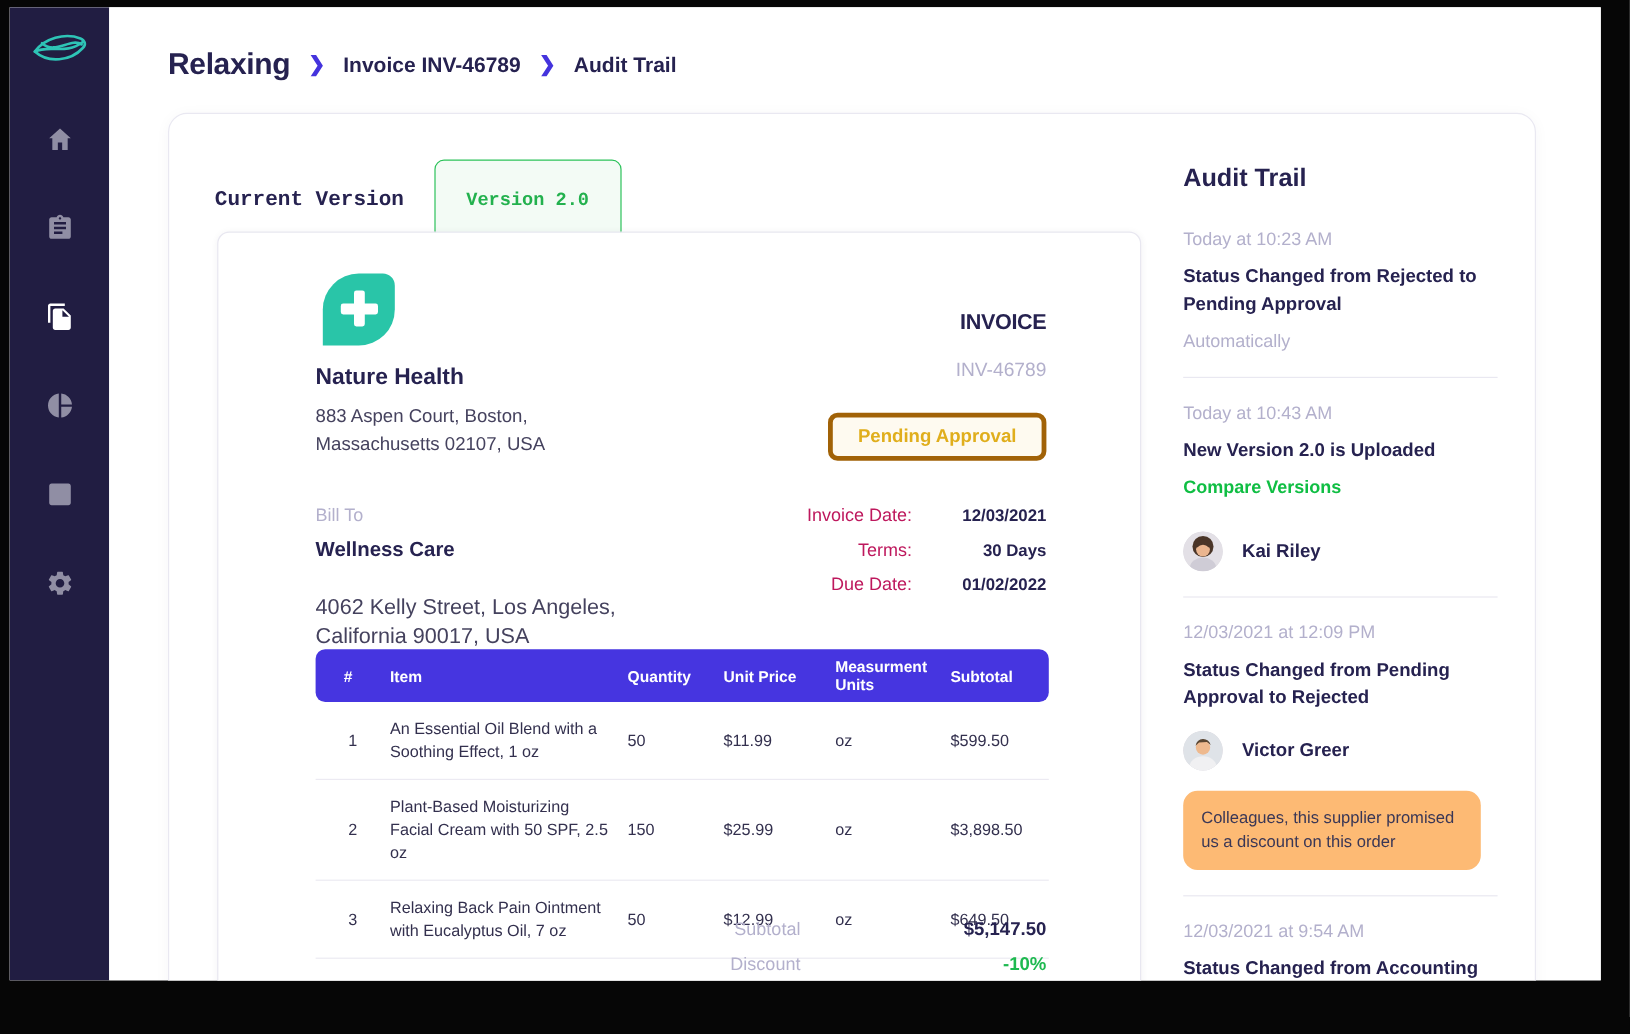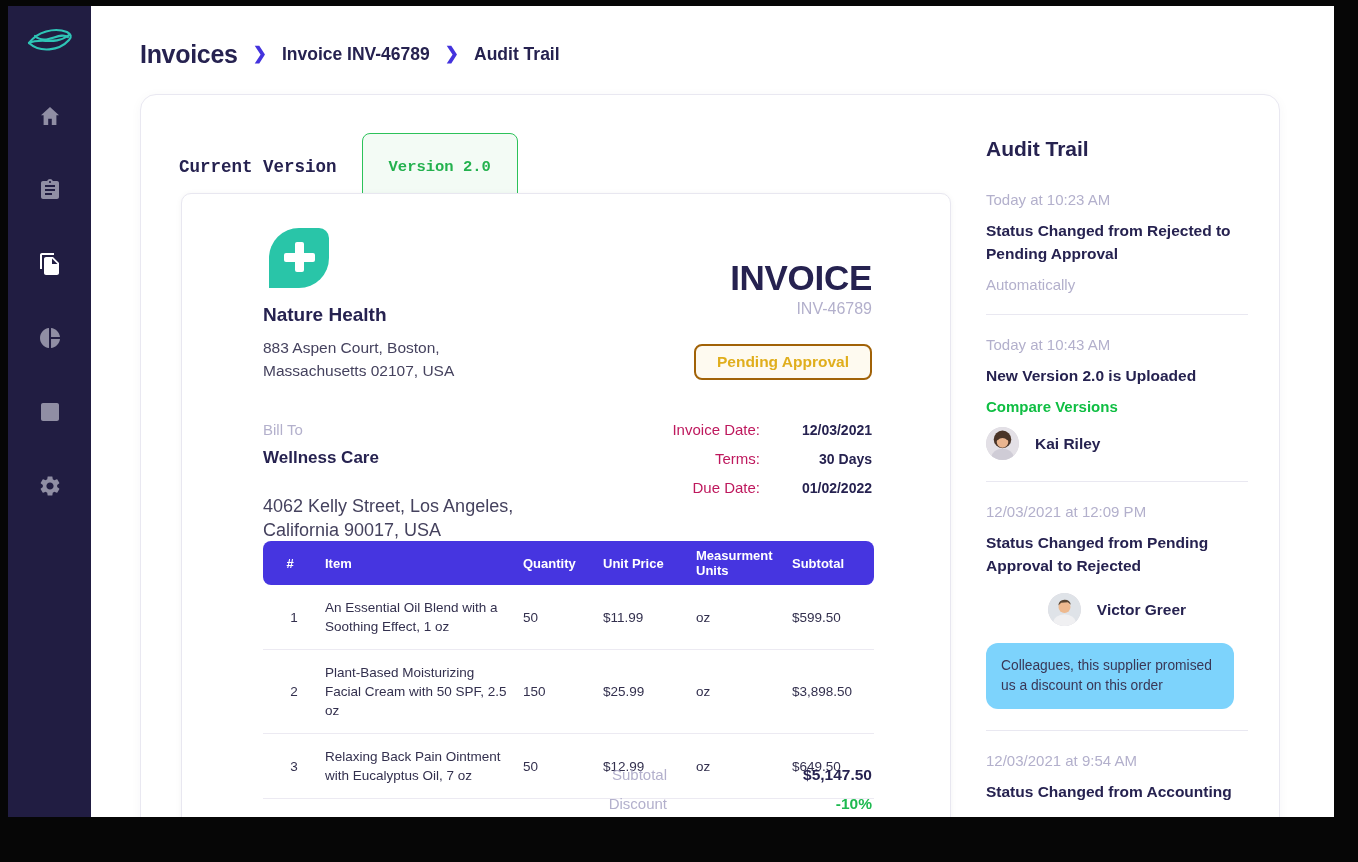--- a/index.html
+++ b/index.html
@@ -39,26 +39,26 @@
     background:#fff; border:1px solid #e8e7f0; border-radius:10px;
     box-shadow:0 1px 6px rgba(33,29,66,0.05); padding:34px 78px 0 81px; }
 
   .inv-leaf { width:60px; height:60px; background:#29c5a8; border-radius:30px 10px 30px 0;
     position:relative; }
   .inv-leaf .plus-v { position:absolute; left:26px; top:14px; width:9px; height:30px;
     background:#fff; border-radius:2px; }
   .inv-leaf .plus-h { position:absolute; left:15px; top:24.5px; width:31px; height:9px;
     background:#fff; border-radius:2px; }
 
-  .inv-title { position:absolute; right:78px; top:64px; font-size:35px; font-weight:800;
+  .inv-title { position:absolute; right:78px; top:64px; font-size:18px; font-weight:800;
     color:#262250; letter-spacing:-0.3px; }
   .inv-number { position:absolute; right:78px; top:106px; font-size:16px; color:#b3b0cc; }
   .company-name { margin-top:16px; font-size:19px; font-weight:800; color:#262250; }
   .company-addr { margin-top:10px; font-size:15.5px; color:#45425e; line-height:23px; }
-  .status-badge { position:absolute; right:78px; top:150px; border:2px solid #a16207;
+  .status-badge { position:absolute; right:78px; top:150px; border:4px solid #a16207;
     background:#fefaf0; color:#e0ae1c; font-size:15.5px; font-weight:700;
     padding:7px 21px; border-radius:8px; }
 
   .billto-block { position:absolute; left:81px; top:227px; }
   .billto-label { font-size:15px; color:#b3b0cc; }
   .billto-name { margin-top:10px; font-size:17px; font-weight:800; color:#262250; }
   .billto-addr { margin-top:26px; font-size:18px; color:#45425e; line-height:24px; }
 
   .meta-block { position:absolute; right:78px; top:227px; display:flex;
     flex-direction:column; gap:12px; }
@@ -85,25 +85,25 @@
   .total-value { width:205px; text-align:right; font-size:15.5px; font-weight:800; color:#262250; }
   .total-value.green { color:#1eb950; }
 
   
   .audit { position:absolute; left:845px; top:42px; width:262px; }
   .audit-title { font-size:21px; font-weight:800; color:#262250; margin-bottom:30px; }
   .entry-ts { font-size:15px; color:#b3b0cc; margin-bottom:11px; }
   .entry-title { font-size:15.5px; font-weight:700; color:#262250; line-height:23px; margin-bottom:11px; }
   .entry-byline { font-size:15px; color:#b3b0cc; }
   .entry-link { font-size:15px; font-weight:700; color:#0fbe43; cursor:pointer; margin-bottom:4px; }
-  .user-row { display:flex; align-items:center; gap:16px; margin-top:12px; }
+  .user-row { display:flex; align-items:center; gap:16px; margin-top:28px; }
   .avatar { width:33px; height:33px; border-radius:50%; overflow:hidden; flex:0 0 auto;
     background:#dcd9e0; }
   .user-name { font-size:15.5px; font-weight:700; color:#262250; }
-  .comment { margin-top:17px; width:248px; background:#7dd3fc; border-radius:12px;
+  .comment { margin-top:17px; width:248px; background:#fdba74; border-radius:12px;
     padding:13px 15px; font-size:13.8px; color:#3a3756; line-height:20px; }
   .divider { border:none; border-top:1px solid #e9e8f1; margin:21px 0; width:100%; }
 </style>
 </head>
 <body>
 
 <div class="window">
 
   <div class="sidebar">
     <div class="logo">
@@ -155,21 +155,21 @@
               <path d="M19.14 12.94c.04-.3.06-.61.06-.94 0-.32-.02-.64-.07-.94l2.03-1.58c.18-.14.23-.41.12-.61l-1.92-3.32c-.12-.22-.37-.29-.59-.22l-2.39.96c-.5-.38-1.03-.7-1.62-.94l-.36-2.54c-.04-.24-.24-.41-.48-.41h-3.84c-.24 0-.43.17-.47.41l-.36 2.54c-.59.24-1.13.57-1.62.94l-2.39-.96c-.22-.08-.47 0-.59.22L2.74 8.87c-.12.21-.08.47.12.61l2.03 1.58c-.05.3-.09.63-.09.94s.02.64.07.94l-2.03 1.58c-.18.14-.23.41-.12.61l1.92 3.32c.12.22.37.29.59.22l2.39-.96c.5.38 1.03.7 1.62.94l.36 2.54c.05.24.24.41.48.41h3.84c.24 0 .44-.17.47-.41l.36-2.54c.59-.24 1.13-.56 1.62-.94l2.39.96c.22.08.47 0 .59-.22l1.92-3.32c.12-.22.07-.47-.12-.61l-2.01-1.58zM12 15.6c-1.98 0-3.6-1.62-3.6-3.6s1.62-3.6 3.6-3.6 3.6 1.62 3.6 3.6-1.62 3.6-3.6 3.6z"></path>
             </svg>
         </span>
       </div>
     </div>
   </div>
 
   <div class="content">
 
     <div class="breadcrumb">
-      <span class="crumb-root">Invoices</span>
+      <span class="crumb-root">Relaxing</span>
       <span class="crumb-sep">❯</span>
       <span class="crumb">Invoice INV-46789</span>
       <span class="crumb-sep">❯</span>
       <span class="crumb">Audit Trail</span>
     </div>
 
     <div class="main-card">
 
       <div class="version-row">
         <span class="version-label">Current Version</span>
@@ -287,21 +287,21 @@
               </svg>
             </span>
             <span class="user-name">Kai Riley</span>
           </div>
         </div>
         <hr class="divider">
 
         <div>
           <div class="entry-ts">12/03/2021 at 12:09 PM</div>
           <div class="entry-title">Status Changed from Pending Approval to Rejected</div>
-          <div class="user-row" style="margin-top:16px;justify-content:center;">
+          <div class="user-row" style="margin-top:16px;">
             <span class="avatar">
               <svg viewBox="0 0 32 32" width="33" height="33">
                 <circle cx="16" cy="16" r="16" fill="#dfe3e8"></circle>
                 <circle cx="16" cy="13.5" r="5.8" fill="#eeb98e"></circle>
                 <path d="M10 12a6.2 6.2 0 0112.2-.6l-3-2.4-6.4.4z" fill="#5a4632"></path>
                 <ellipse cx="16" cy="29.5" rx="11" ry="9" fill="#f0f0f2"></ellipse>
               </svg>
             </span>
             <span class="user-name">Victor Greer</span>
           </div>

